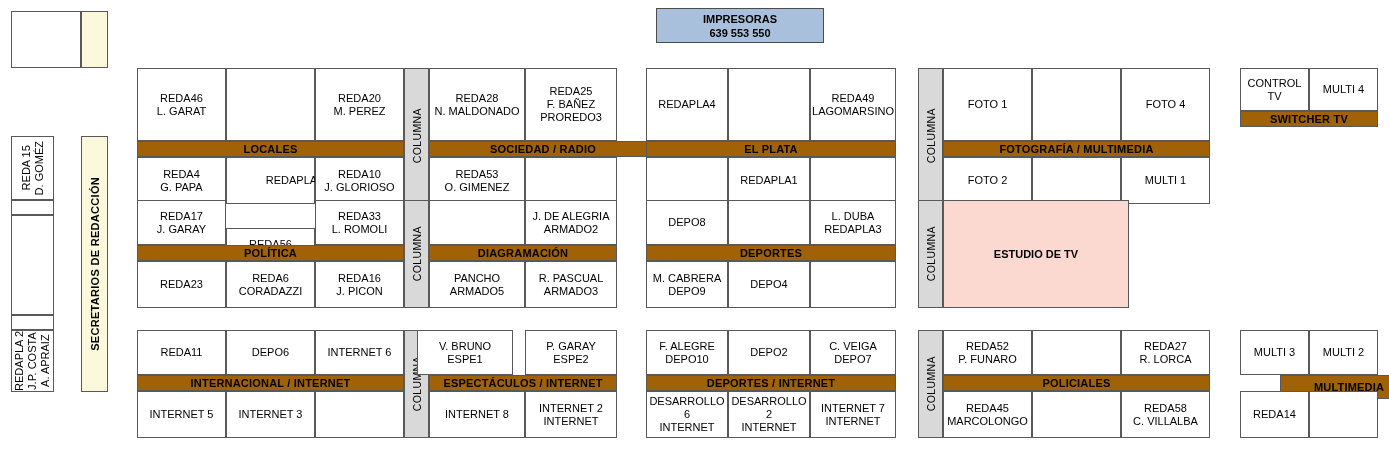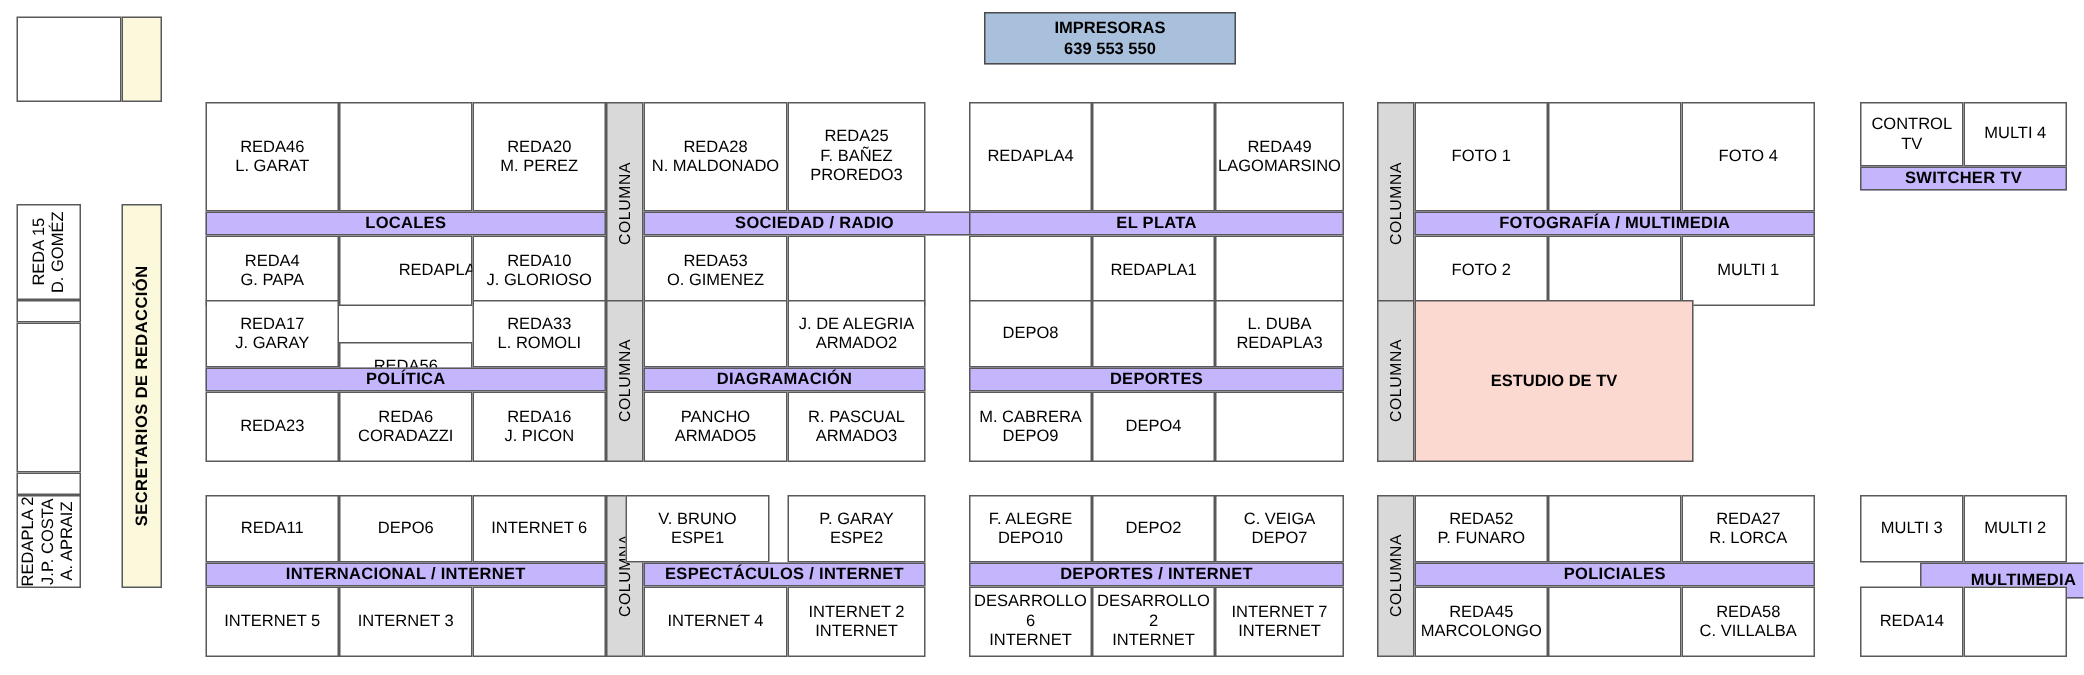--- a/index.html
+++ b/index.html
@@ -20,21 +20,21 @@
     display:flex;align-items:center;justify-content:center;
     text-align:center;
     font-size:11px;line-height:13px;
     box-sizing:border-box;
     white-space:pre-line;
   }
 
   
   .band{
     border:1px solid #595959;
-    background:#c4b5fd;
+    background:#a16207;
     display:flex;align-items:center;justify-content:center;
     font-size:11px;font-weight:bold;letter-spacing:.2px;
     box-sizing:border-box;
   }
 
   
   .columna{
     border:1px solid #595959;
     background:#d9d9d9;
     display:flex;align-items:center;justify-content:center;
@@ -223,21 +223,21 @@
 <div class="abs cell" style="left:315px;top:391px;width:89px;height:47px;"></div>
 <div class="abs columna" style="left:404px;top:330px;width:25px;height:108px;">
   <span>COLUMNA</span>
 </div>
 
 <div class="abs cell" style="left:417px;top:330px;width:96px;height:45px;">V. BRUNO
 ESPE1</div>
 <div class="abs cell" style="left:525px;top:330px;width:92px;height:45px;">P. GARAY
 ESPE2</div>
 <div class="abs band" style="left:429px;top:375px;width:188px;height:16px;">ESPECTÁCULOS / INTERNET</div>
-<div class="abs cell" style="left:429px;top:391px;width:96px;height:47px;">INTERNET 4</div>
+<div class="abs cell" style="left:429px;top:391px;width:96px;height:47px;">INTERNET 8</div>
 <div class="abs cell" style="left:525px;top:391px;width:92px;height:47px;">INTERNET 2
 INTERNET</div>
 
 <div class="abs cell" style="left:646px;top:330px;width:82px;height:45px;">F. ALEGRE
 DEPO10</div>
 <div class="abs cell" style="left:728px;top:330px;width:82px;height:45px;">DEPO2</div>
 <div class="abs cell" style="left:810px;top:330px;width:86px;height:45px;">C. VEIGA
 DEPO7</div>
 <div class="abs band" style="left:646px;top:375px;width:250px;height:16px;">DEPORTES / INTERNET</div>
 <div class="abs cell" style="left:646px;top:391px;width:82px;height:47px;">DESARROLLO 6

